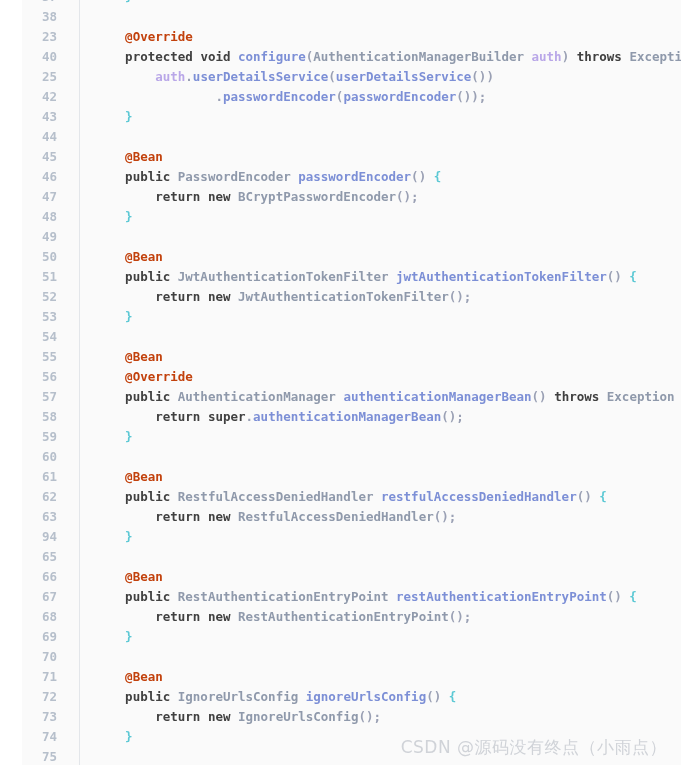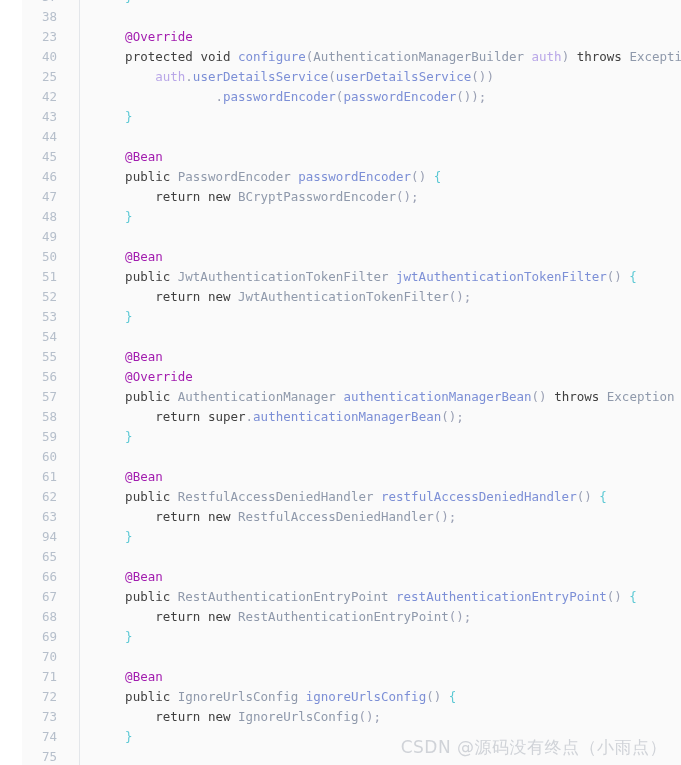--- a/index.html
+++ b/index.html
@@ -24,20 +24,21 @@
   }
 
   
   .editor-surface {
     position: absolute;
     left: 22px;
     top: 0;
     right: 0;
     bottom: 0;
     background: #fafafa;
+    font-weight: bold;
   }
 
   .code-scroll {
     position: absolute;
     left: 0; top: 0; right: 0; bottom: 0;
     overflow: hidden;
   }
 
   .code-lines {
     position: relative;
@@ -72,21 +73,21 @@
     background: #e3e6ea;
   }
 
   .code-text {
     position: absolute;
     left: 73px;
     white-space: pre;
   }
 
   
-  .tok-annotation { color: #a21caf; margin-top: 8px; }
+  .tok-annotation { color: #c2410c; margin-top: 8px; }
   .tok-keyword    { color: #404040; }
   .tok-type       { color: #8f99ab; }
   .tok-method     { color: #7c8fd6; }
   .tok-var        { color: #b9a7e8; }
   .tok-punct      { color: #9aa0b4; }
   .tok-brace      { color: #5bc8d4; }
   .tok-plain      { color: #6b7280; }
 
   .watermark {
     position: absolute;

